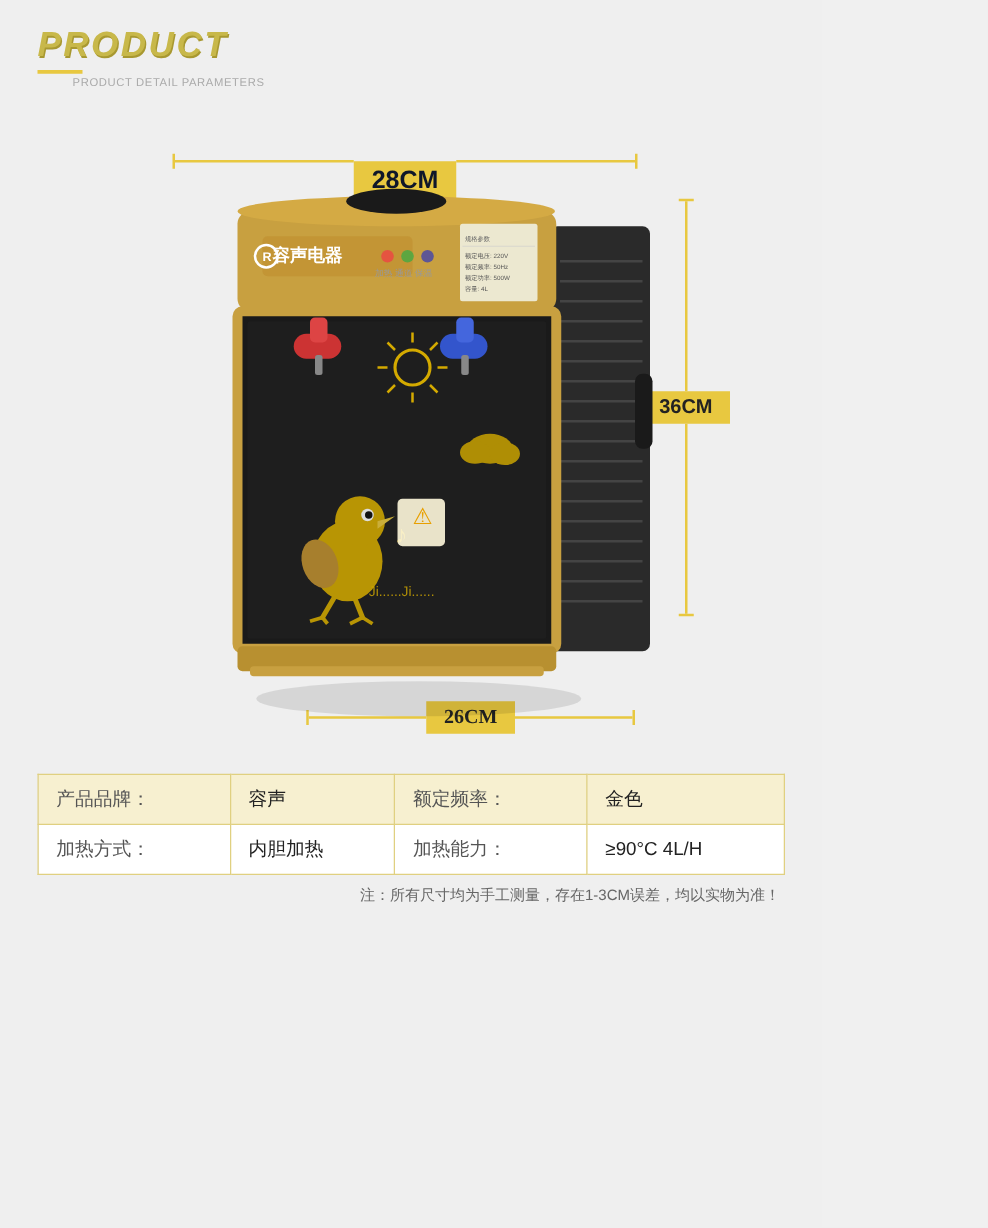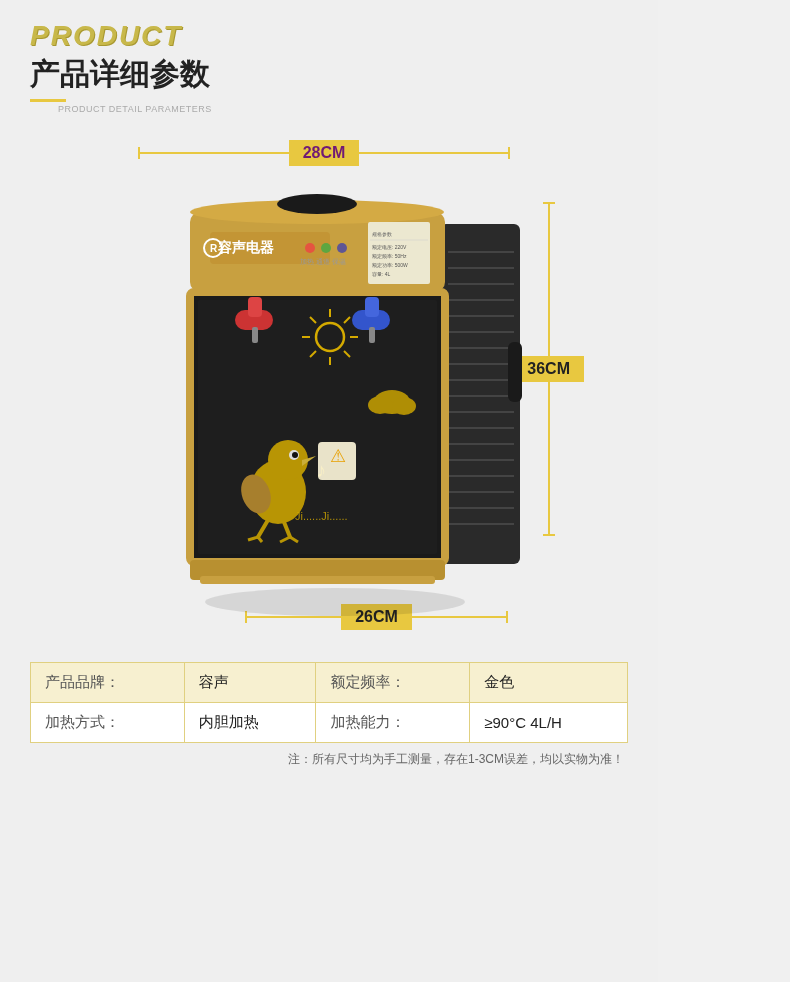--- a/index.html
+++ b/index.html
@@ -100,48 +100,47 @@
       padding-right: 4px;
     }
   </style>
 </head>
 <body>
 
 <div class="page-container">
 
   <div class="header-product">
     <div class="header-product-text">PRODUCT</div>
-    <div class="title-zh">产品详细参数</div>
     <div class="title-underline"></div>
     <div class="subtitle-small">PRODUCT DETAIL PARAMETERS</div>
   </div>
 
   <div class="product-image-area">
 
     <div style="position:absolute; top:16px; left:108px; right:118px; display:flex; flex-direction:column; align-items:center;">
       <div style="display:flex; align-items:center; width:100%;">
         <div style="width:2px; height:12px; background:#e8c840;"></div>
         <div style="flex:1; height:2px; background:#e8c840;"></div>
-        <div style="background:#e8c840; color:#701a75; font-size:16px; font-weight:bold; padding:4px 14px;">28CM</div>
+        <div style="background:#e8c840; color:#0f172a; font-size:20px; font-weight:bold; padding:4px 14px;margin-top:32px;">28CM</div>
         <div style="flex:1; height:2px; background:#e8c840;"></div>
         <div style="width:2px; height:12px; background:#e8c840;"></div>
       </div>
     </div>
 
     <div style="position:absolute; right:44px; top:78px; bottom:108px; display:flex; flex-direction:row; align-items:center;text-align:center;">
       <div style="display:flex; flex-direction:column; align-items:center; height:100%;">
         <div style="height:2px; width:12px; background:#e8c840;"></div>
         <div style="flex:1; width:2px; background:#e8c840;"></div>
         <div style="background:#e8c840; color:#222; font-size:16px; font-weight:bold; padding:4px 14px; writing-mode:horizontal-tb;">36CM</div>
         <div style="flex:1; width:2px; background:#e8c840;"></div>
         <div style="height:2px; width:12px; background:#e8c840;"></div>
       </div>
     </div>
 
-    <div style="position:absolute; bottom:14px; left:215px; right:120px; display:flex; flex-direction:column; align-items:center;">
+    <div style="position:absolute; bottom:14px; left:215px; right:120px; display:flex; flex-direction:column; align-items:center;font-family:Liberation Serif, serif;">
       <div style="display:flex; align-items:center; width:100%;">
         <div style="width:2px; height:12px; background:#e8c840;"></div>
         <div style="flex:1; height:2px; background:#e8c840;"></div>
         <div style="background:#e8c840; color:#222; font-size:16px; font-weight:bold; padding:4px 14px;">26CM</div>
         <div style="flex:1; height:2px; background:#e8c840;"></div>
         <div style="width:2px; height:12px; background:#e8c840;"></div>
       </div>
     </div>
 
     <svg width="480" height="470" viewBox="0 0 480 470" style="position:absolute; top:28px; left:70px;">

